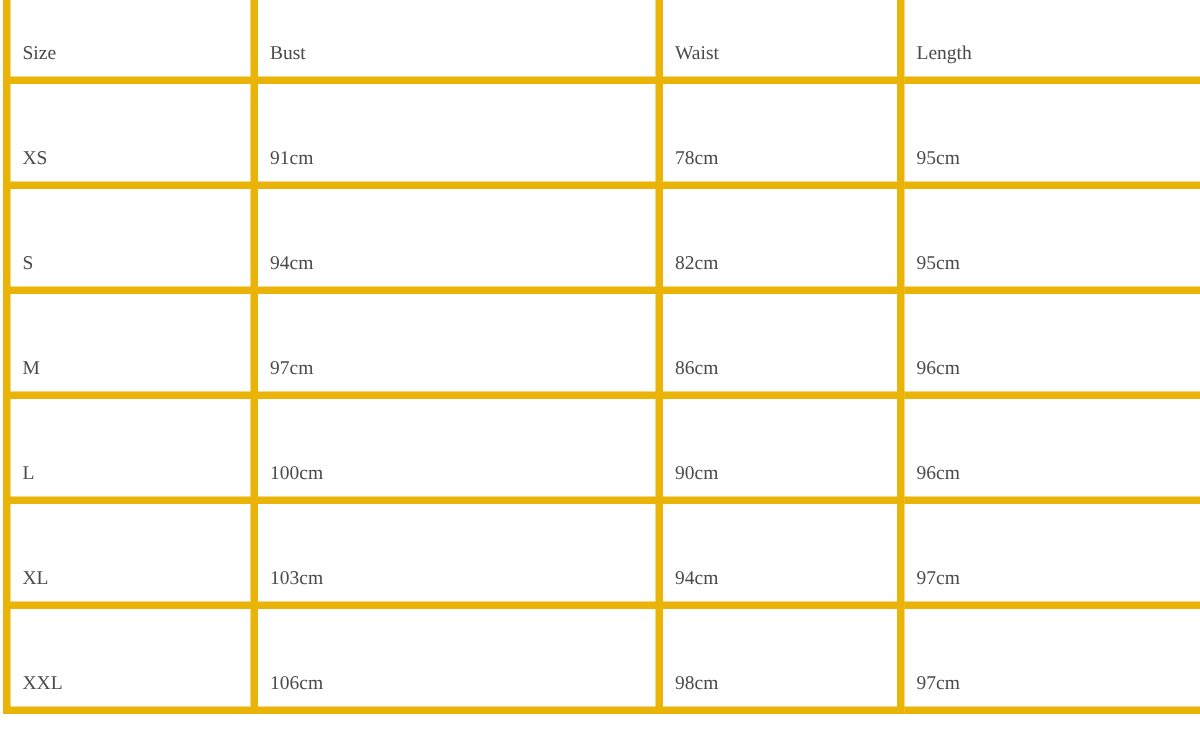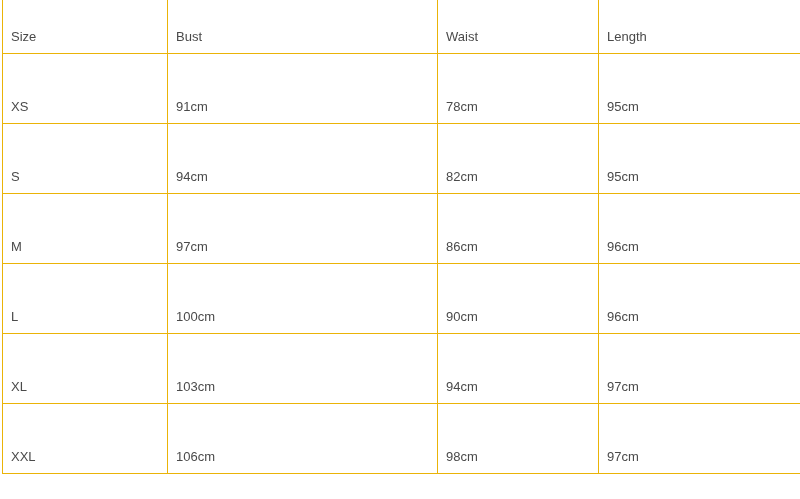--- a/index.html
+++ b/index.html
@@ -14,41 +14,42 @@
     overflow: hidden;
     font-family: "Liberation Sans", sans-serif;
   }
 
   
   #viewport {
     position: relative;
     width: 800px;
     height: 499px;
     overflow: hidden;
+    font-family: Liberation Serif, serif;
   }
 
   .size-table {
     position: absolute;
     left: 2px;
     top: -9px;              
     width: 866px;           
     border-collapse: collapse;
     table-layout: fixed;
     font-size: 13px;
     color: #4a4a4a;
   }
 
   .size-table col.c-size   { width: 165px; }
   .size-table col.c-bust   { width: 270px; }
   .size-table col.c-waist  { width: 161px; }
   .size-table col.c-length { width: 270px; }
 
   .size-table th,
   .size-table td {
-    border: 1px solid #eab308;
+    border: 5px solid #eab308;
     border-top-color: #3a3a3a;
     vertical-align: bottom;
     text-align: left;
     font-weight: normal;
     font-size: 13px;
     color: #4a4a4a;
     padding: 0 0 8px 8px;
     height: 70px;
     box-sizing: border-box;
     background: #ffffff;

